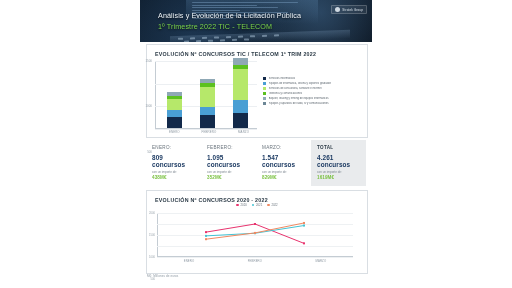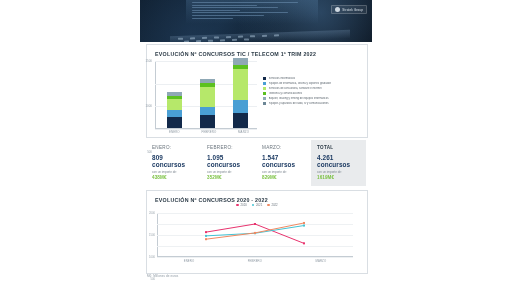--- a/index.html
+++ b/index.html
@@ -208,20 +208,22 @@
         <b style="left:80px;top:2px"></b>
           <b style="left:92px;top:2px"></b>
           <b style="left:104px;top:2px"></b>
         <b style="left:14px;top:5px"></b>
           <b style="left:26px;top:5px"></b>
           <b style="left:38px;top:5px"></b>
         <b style="left:50px;top:5px"></b>
           <b style="left:62px;top:5px"></b>
           <b style="left:74px;top:5px"></b>
       </div>
+      <div class="hero-title">Análisis y Evolución de la Licitación Pública</div>
+      <div class="hero-sub">1º Trimestre 2022 TIC - TELECOM</div>
       <div class="hero-logo">
         <span class="mark"></span>
         <span class="txt">Stratek Group</span>
       </div>
     </div>
 
     <div class="card" id="card-bar">
       <div class="card-title">EVOLUCIÓN Nº CONCURSOS TIC / TELECOM 1º TRIM 2022</div>
 
       <div class="plot">

